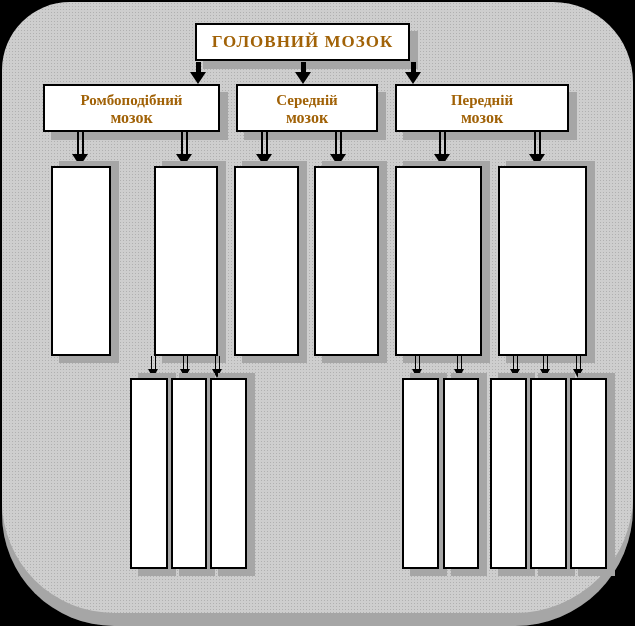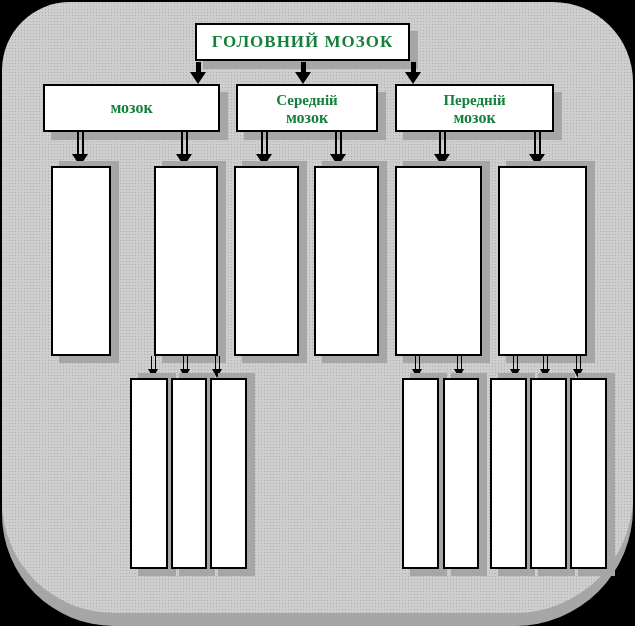--- a/index.html
+++ b/index.html
@@ -9,21 +9,21 @@
          border-radius:68px 80px 118px 112px;
          background-color:var(--panel-fill,#cecece);
          background-image:radial-gradient(circle,var(--panel-dot,#b0b0b0) 0.9px,rgba(0,0,0,0) 1px);
          background-size:3px 3px;
          box-shadow:inset 0 -13px 0 0 var(--shadow,#a6a6a6);}
   .wbox{position:absolute;background:var(--box-fill,#fff);border:2px solid var(--box-border,#000);
         box-sizing:border-box;}
   .sh-dr{box-shadow:8px 8px 0 0 var(--shadow,#a6a6a6);}
   .sh-trb{box-shadow:8px -5px 0 0 var(--shadow,#a6a6a6),8px 7px 0 0 var(--shadow,#a6a6a6);}
   .labelbox{display:flex;flex-direction:column;align-items:center;justify-content:center;
-            text-align:center;color:#15803d;font-weight:bold;}
+            text-align:center;color:#a16207;font-weight:bold;}
   .title-box{font-size:17px;letter-spacing:1px;}
   .branch-name{font-size:15px;line-height:20px;}
   .branch-line2{font-size:16px;line-height:16px;}
   .arr{position:absolute;display:flex;flex-direction:column;align-items:center;}
   .arr .stem{flex:1 1 auto;box-sizing:border-box;}
   .stem-solid{width:5px;background:#000;}
   .stem-double{width:7px;border-left:2px solid #000;border-right:2px solid #000;}
   .stem-thin{width:5px;border-left:1.5px solid #000;border-right:1.5px solid #000;}
   .head{width:0;height:0;flex:0 0 auto;}
   .head-big{border-left:8px solid transparent;border-right:8px solid transparent;border-top:12px solid #000;}
@@ -46,27 +46,28 @@
   <div class="arr" style="left:295px;top:62px;width:16px;height:22px;">
       <div class="stem stem-solid"></div>
       <div class="head head-big"></div>
     </div>
   <div class="arr" style="left:405px;top:62px;width:16px;height:22px;">
       <div class="stem stem-solid"></div>
       <div class="head head-big"></div>
     </div>
 
   <div class="wbox sh-dr labelbox" style="left:43px;top:84px;width:177px;height:48px;">
+    <span class="branch-name">Ромбоподібний</span>
     <span class="branch-line2">мозок</span>
   </div>
   <div class="wbox sh-dr labelbox" style="left:236px;top:84px;width:142px;height:48px;">
     <span class="branch-name">Середній</span>
     <span class="branch-line2">мозок</span>
   </div>
-  <div class="wbox sh-dr labelbox" style="left:395px;top:84px;width:159px;height:48px;">
+  <div class="wbox sh-dr labelbox" style="left:395px;top:84px;width:174px;height:48px;">
     <span class="branch-name">Передній</span>
     <span class="branch-line2">мозок</span>
   </div>
 
   <div class="arr" style="left:72px;top:132px;width:16px;height:34px;">
       <div class="stem stem-double"></div>
       <div class="head head-big"></div>
     </div>
   <div class="arr" style="left:176px;top:132px;width:16px;height:34px;">
       <div class="stem stem-double"></div>

